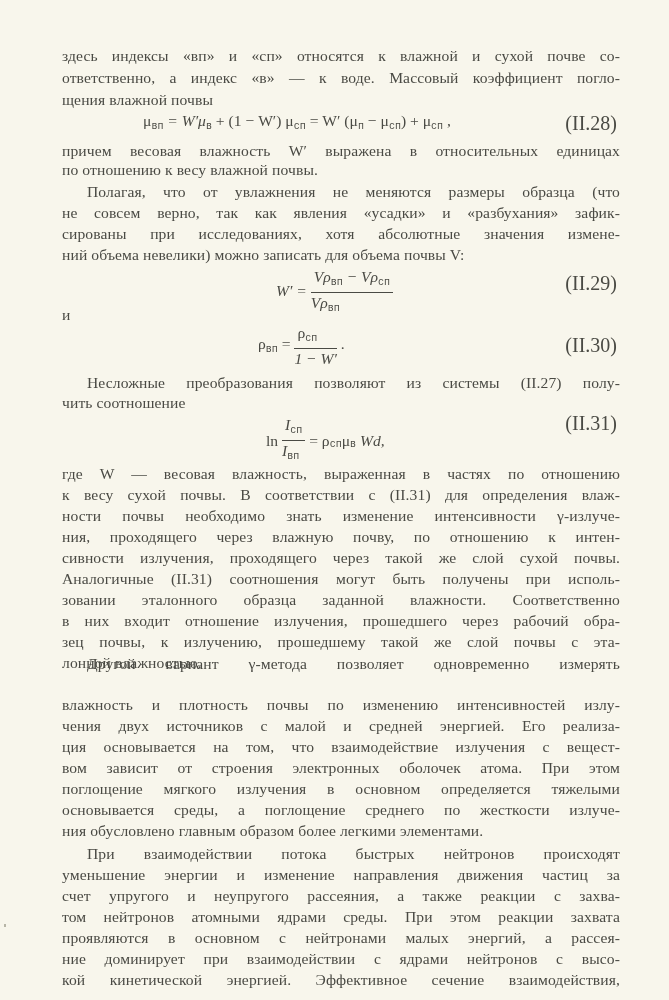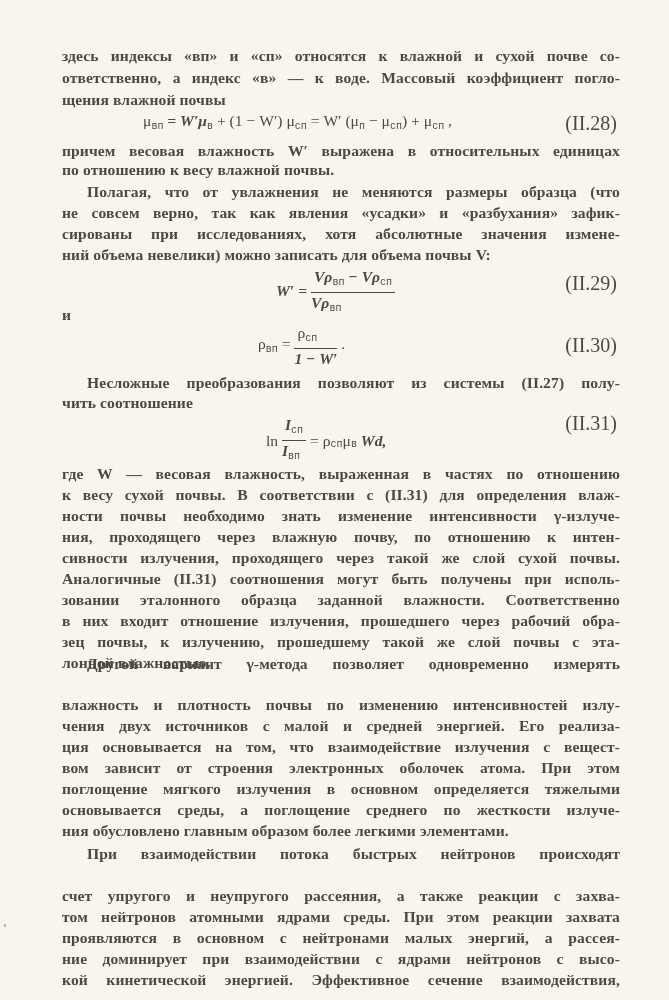--- a/index.html
+++ b/index.html
@@ -9,34 +9,33 @@
     font-family:"Liberation Serif", "DejaVu Serif", serif;
     color:#4a4a44;
     position:relative;
   }
   .page { position:absolute; left:0; top:0; width:669px; height:1000px; }
   .line {
     position:absolute; left:62px; width:558px;
     font-size:15.6px; line-height:20px; white-space:nowrap;
     text-align:justify; text-align-last:justify;
     letter-spacing:0.1px;
-    font-weight:bold;
   }
   .line.last { text-align-last:left; }
   .line.indent { left:87px; width:533px; }
   .formula {
     position:absolute; font-size:15.6px; white-space:nowrap;
     color:#4a4a44;
   }
   .eqnum { position:absolute; right:52px; font-size:20px; white-space:nowrap; }
   sub { font-size:10px; vertical-align:-3px;font-family:Liberation Mono, monospace; }
   .frac { display:inline-block; vertical-align:middle; text-align:left; }
   .frac .num { display:block; border-bottom:1px solid #4a4a44; padding:0 3px 1px; line-height:17px; }
   .frac .den { display:block; padding-top:1px; line-height:17px; }
-  .it { font-style:italic;font-weight:bold; }
+  .it { font-style:italic; }
   .speck { position:absolute; left:4px; top:924px; width:2px; height:3px; background:#b7b5a7; }
 </style>
 </head>
 <body>
 
 <div class="page">
 
   <div class="line" style="top:46px">здесь индексы «вп» и «сп» относятся к влажной и сухой почве со-</div>
   <div class="line" style="top:68px">ответственно, а индекс «в» — к воде. Массовый коэффициент погло-</div>
   <div class="line last" style="top:90px">щения влажной почвы</div>
@@ -88,20 +87,21 @@
   <div class="line indent" style="top:654px">Другой вариант γ-метода позволяет одновременно измерять</div>
   <div class="line" style="top:695px">влажность и плотность почвы по изменению интенсивностей излу-</div>
   <div class="line" style="top:716px">чения двух источников с малой и средней энергией. Его реализа-</div>
   <div class="line" style="top:737px">ция основывается на том, что взаимодействие излучения с вещест-</div>
   <div class="line" style="top:758px">вом зависит от строения электронных оболочек атома. При этом</div>
   <div class="line" style="top:779px">поглощение мягкого излучения в основном определяется тяжелыми</div>
   <div class="line" style="top:800px">основывается среды, а поглощение среднего по жесткости излуче-</div>
   <div class="line last" style="top:821px">ния обусловлено главным образом более легкими элементами.</div>
 
   <div class="line indent" style="top:844px">При взаимодействии потока быстрых нейтронов происходят</div>
+  <div class="line" style="top:865px">уменьшение энергии и изменение направления движения частиц за</div>
   <div class="line" style="top:886px">счет упругого и неупругого рассеяния, а также реакции с захва-</div>
   <div class="line" style="top:907px">том нейтронов атомными ядрами среды. При этом реакции захвата</div>
   <div class="line" style="top:928px">проявляются в основном с нейтронами малых энергий, а рассея-</div>
   <div class="line" style="top:949px">ние доминирует при взаимодействии с ядрами нейтронов с высо-</div>
   <div class="line" style="top:970px">кой кинетической энергией. Эффективное сечение взаимодействия,</div>
 
   <div class="speck"></div>
 </div>
 
 </body></html>

